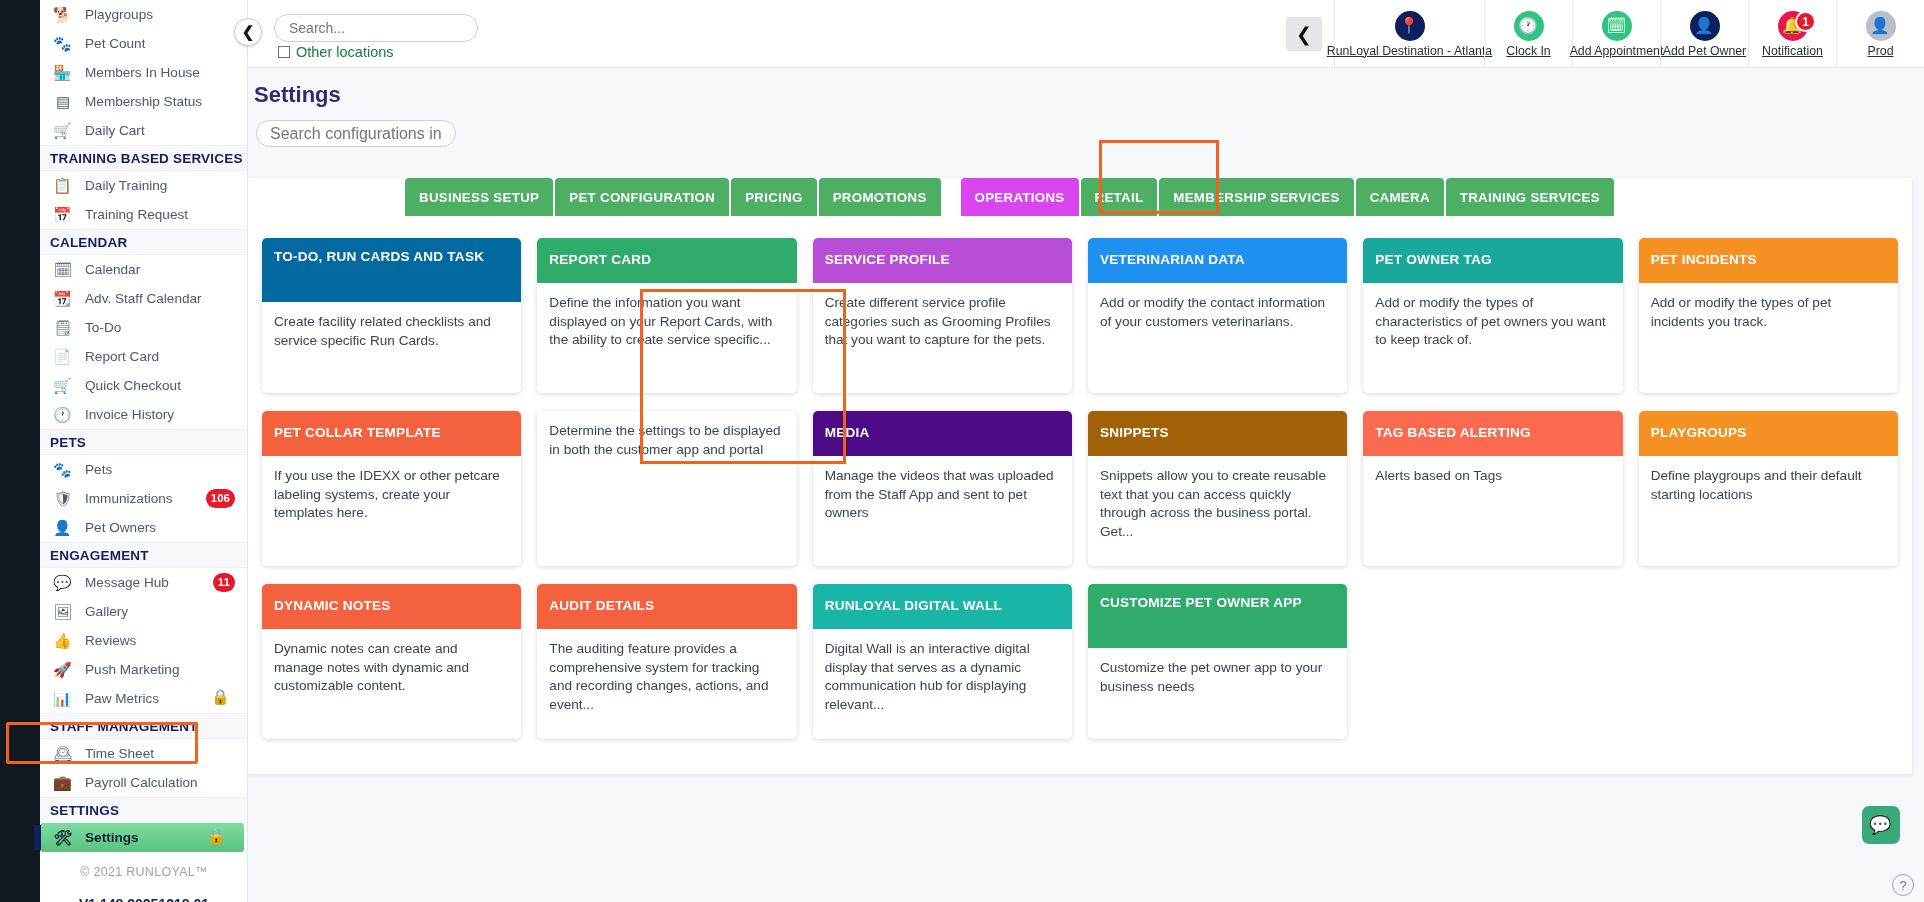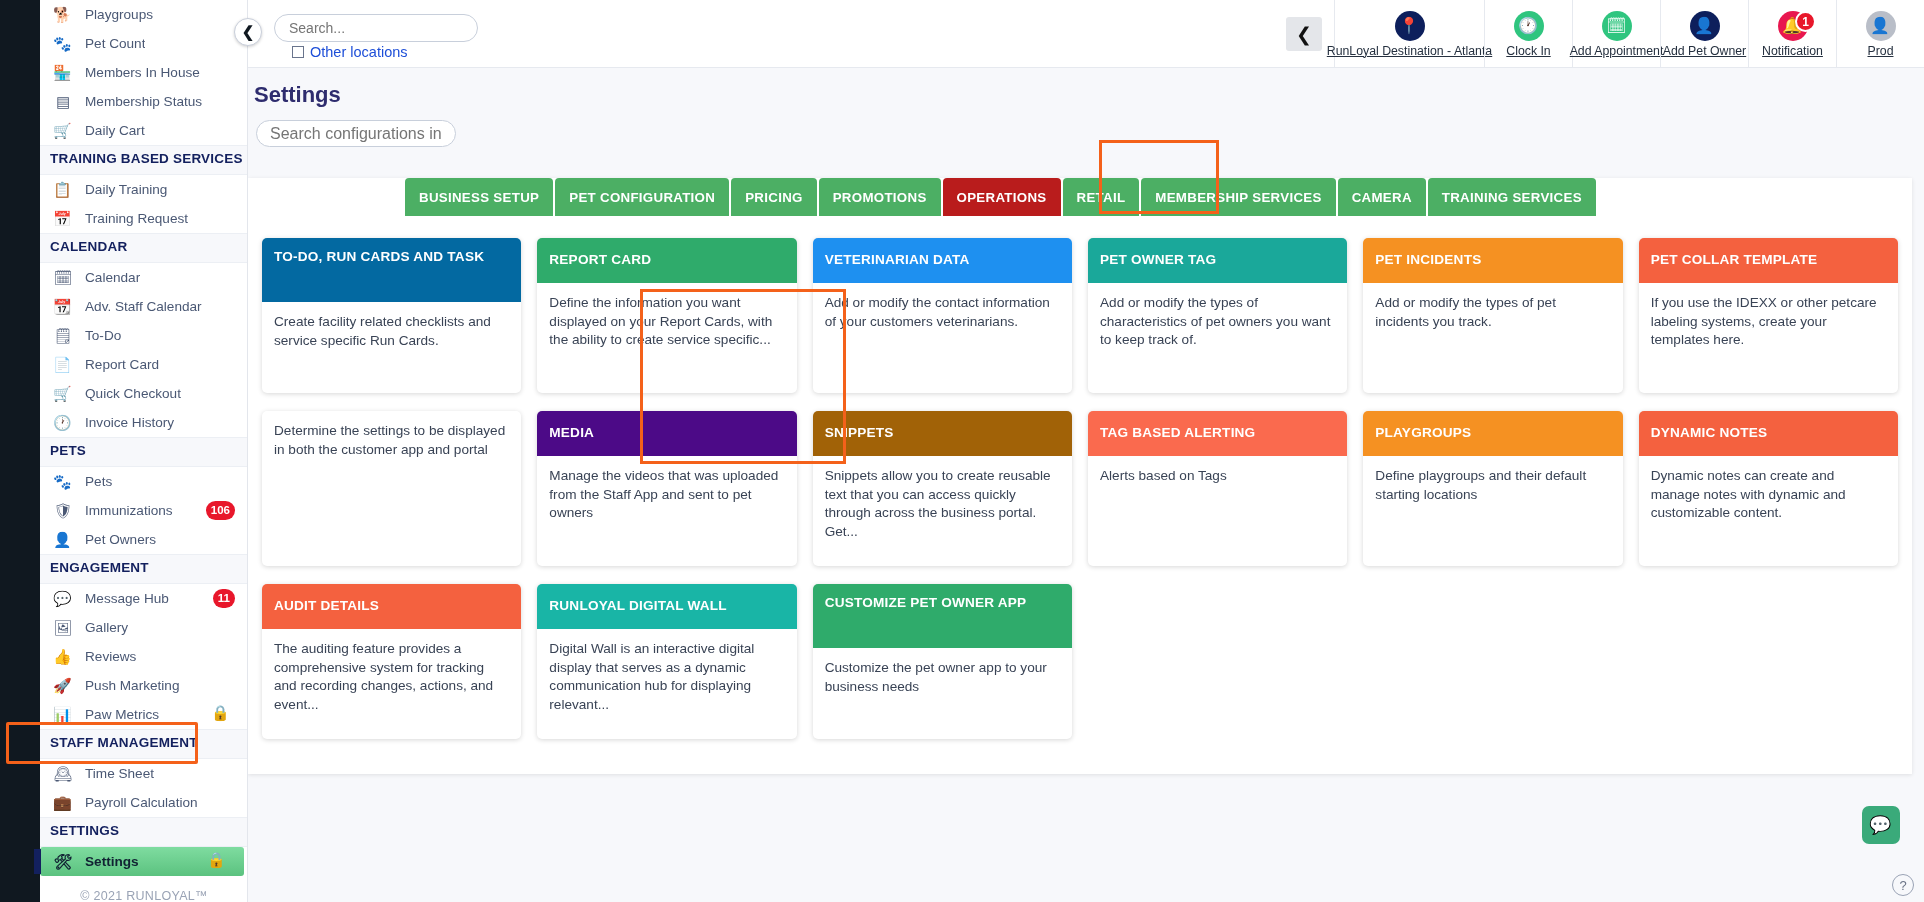--- a/index.html
+++ b/index.html
@@ -17,21 +17,21 @@
     position: absolute; left: 0; top: 0; width: 248px; height: 902px;
     background: #ffffff; border-right: 1px solid #e3e6ec;
     overflow: hidden;
   }
   .sb-strip { position:absolute; left:0; top:0; width:40px; height:902px; background:#101820; }
   .sb-inner { position:absolute; left:40px; top:0; width:208px; height:902px; background:#fff; }
 
   .sb-section {
     background: #f7f8fb; color: #13205e; font-weight: bold;
     font-size: 13.5px; letter-spacing: .2px;
-    padding: 6px 0 22px 10px; height: 26px; line-height: 14px;
+    padding: 6px 0 2px 10px; height: 26px; line-height: 14px;
     border-top: 1px solid #eceff4; border-bottom: 1px solid #eceff4;
   }
   .sb-item {
     display: flex; align-items: center; height: 29px;
     padding-left: 10px; position: relative;
     font-size: 13.6px; color: #4a5874; white-space: nowrap;
   }
   .sb-item .ico {
     width: 26px; height: 22px; margin-right: 9px;
     display: flex; align-items: center; justify-content: center;
@@ -81,22 +81,22 @@
     position: absolute; left: 248px; top: 0; width: 1676px; height: 68px;
     background: #ffffff; border-bottom: 1px solid #e6e9ef;
   }
   #global-search {
     position: absolute; left: 26px; top: 14px; width: 204px; height: 28px;
     border: 1px solid #c8cfdb; border-radius: 15px;
     padding: 0 14px; font-size: 14px; color: #555; outline: none;
     font-family: "Liberation Sans", sans-serif; background: #fff;
   }
   #other-loc {
-    position: absolute; left: 44px; top: 44px; display: flex; align-items: center;
-    font-size: 14.5px; color: #1d4ed8;
+    position: absolute; left: 30px; top: 44px; display: flex; align-items: center;
+    font-size: 14.5px; color: #15803d;
   }
   #other-loc .box {
     width: 12px; height: 12px; border: 1px solid #69748c; margin-right: 6px; background: #fff;
   }
   #top-actions {
     position: absolute; right: 0; top: 0; height: 68px;
     display: flex; align-items: center;
   }
   .tb-back {
     width: 36px; height: 34px; background: #e4e6ea; border-radius: 3px;
@@ -146,21 +146,21 @@
 
   #tabs {
     display: flex; height: 38px; margin-left: 157px; width: 1196px;
   }
   .tab {
     background: #4caf64; color: #fff; font-size: 13.3px; font-weight: bold;
     letter-spacing: .3px; display: flex; align-items: center; justify-content: center;
     padding: 0 14px; margin-right: 2px; white-space: nowrap;
     border-radius: 4px 4px 0 0;
   }
-  .tab.active { background: #b91c1c; position: relative; }
+  .tab.active { background: #d946ef; position: relative; margin-left: 18px; }
   #tab-highlight {
     position: absolute; left: 851px; top: -38px; width: 120px; height: 74px;
     border: 3px solid #f4611a; pointer-events: none; z-index: 5;
   }
 
   #cards {
     padding: 22px 14px 0 14px;
     display: grid; grid-template-columns: repeat(6, 1fr);
     gap: 18px 16px;
   }
@@ -400,20 +400,26 @@
               </div>
               <div class="card-body">Create facility related checklists and service specific Run Cards.</div>
             </div>
             <div class="card">
               <div class="card-head" style="background:#2fab6b">
                 <span>REPORT CARD</span>
               </div>
               <div class="card-body">Define the information you want displayed on your Report Cards, with the ability to create service specific...</div>
             </div>
             <div class="card">
+              <div class="card-head" style="background:#b84dd6">
+                <span>SERVICE PROFILE</span>
+              </div>
+              <div class="card-body">Create different service profile categories such as Grooming Profiles that you want to capture for the pets.</div>
+            </div>
+            <div class="card">
               <div class="card-head" style="background:#1e90f0">
                 <span>VETERINARIAN DATA</span>
               </div>
               <div class="card-body">Add or modify the contact information of your customers veterinarians.</div>
             </div>
             <div class="card">
               <div class="card-head" style="background:#1aa89a">
                 <span>PET OWNER TAG</span>
               </div>
               <div class="card-body">Add or modify the types of characteristics of pet owners you want to keep track of.</div>

